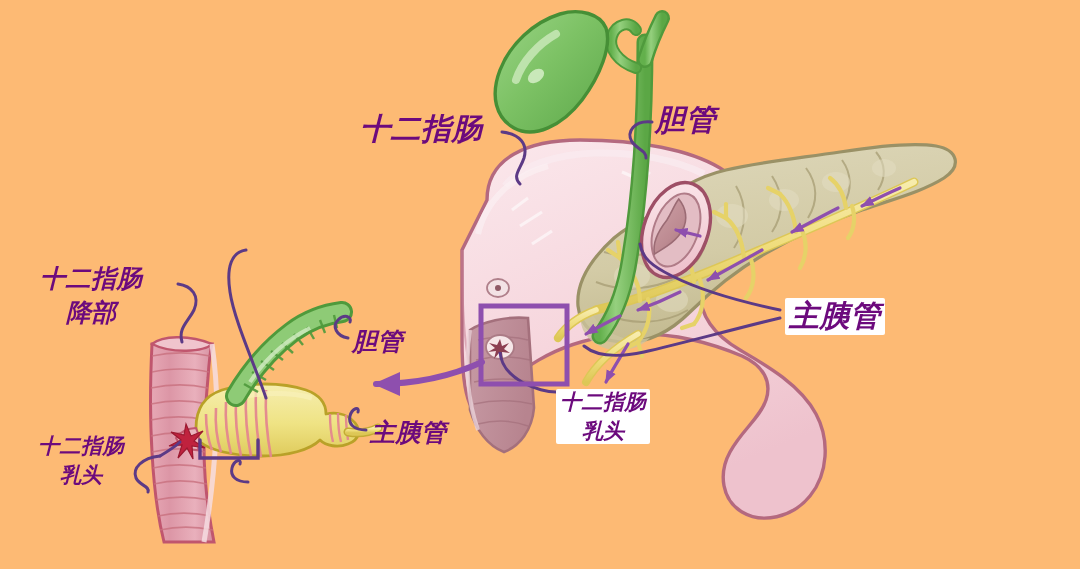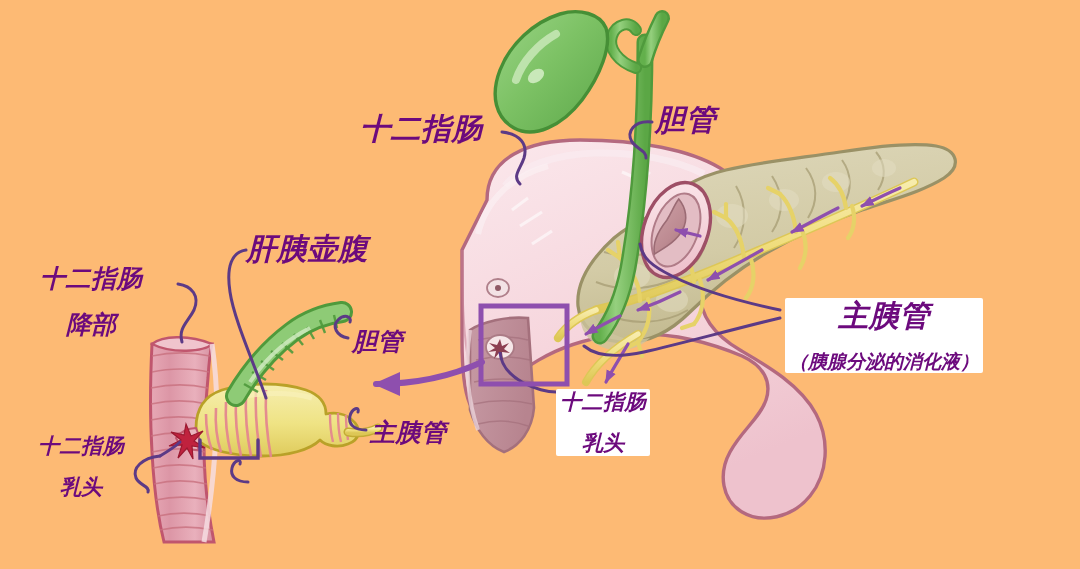--- a/index.html
+++ b/index.html
@@ -36,21 +36,21 @@
     text-align: center;
   }
   .label.lg { font-size: 30px; }
   .label.md { font-size: 25px; }
   .label.sm { font-size: 21px; }
   .label .sub {
     display: block;
     font-size: 19px;
     font-weight: 700;
     letter-spacing: 0;
-    margin-top: 17px;
+    margin-top: 5px;
   }
   .label-bg {
     background: #ffffff;
     padding: 1px 4px;
     border-radius: 2px;
   }
   
   #lbl-duodenum-main   { left: 360px; top: 112px; }
   #lbl-bile-duct-main  { left: 655px; top: 103px; }
   #lbl-main-duct-right { left: 785px; top: 298px; }
@@ -424,29 +424,27 @@
       </g>
     </g>
   </svg>
 
   <div class="label lg" id="lbl-duodenum-main">十二指肠</div>
 
   <div class="label lg" id="lbl-bile-duct-main">胆管</div>
 
   <div class="label lg label-bg" id="lbl-main-duct-right">
     <span>主胰管</span>
-    <span class="sub">（胰腺分泌的消化液）</span>
   </div>
 
   <div class="label md" id="lbl-duodenum-desc">
     <span>十二指肠</span>
     <span class="sub" style="font-size:25px">降部</span>
   </div>
 
-  <div class="label lg" id="lbl-ampulla">肝胰壶腹</div>
 
   <div class="label md" id="lbl-bile-duct-inset">胆管</div>
 
   <div class="label md" id="lbl-main-duct-inset">主胰管</div>
 
   <div class="label sm" id="lbl-papilla-left">
     <span>十二指肠</span>
     <span class="sub" style="font-size:21px">乳头</span>
   </div>
 

